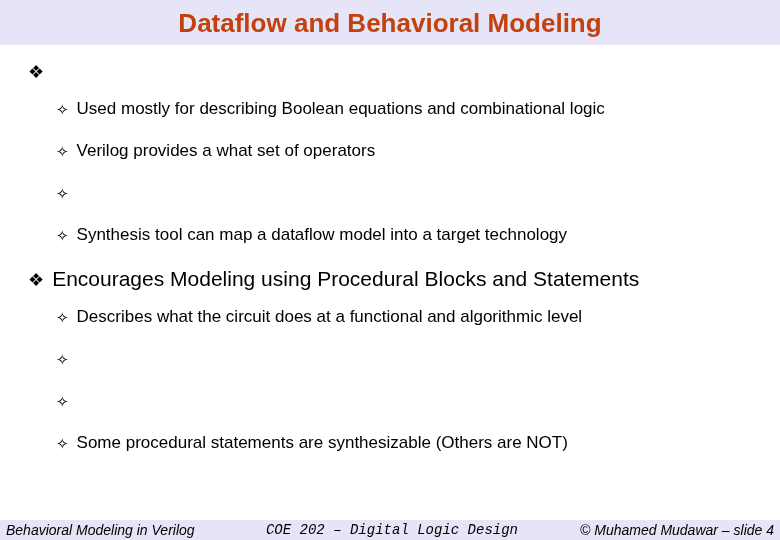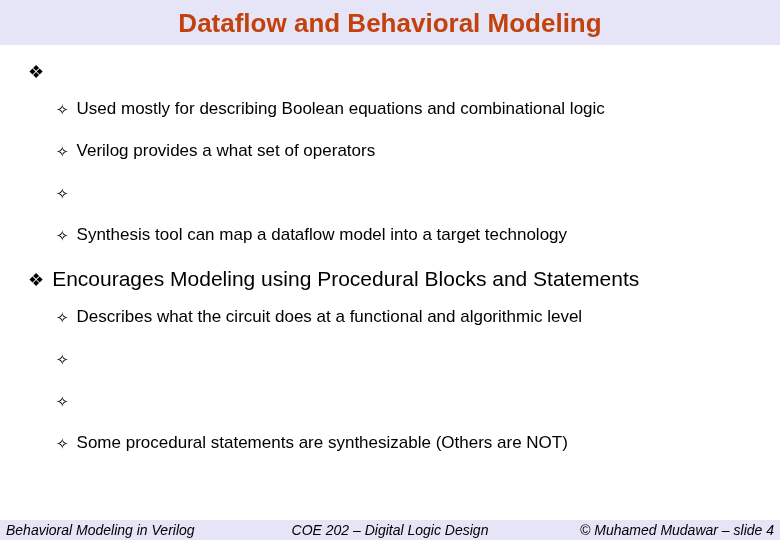--- a/index.html
+++ b/index.html
@@ -49,21 +49,21 @@
     height: 20px;
     background: #e5e5f7;
     display: flex;
     align-items: center;
     font-size: 14px;
     font-style: italic;
     color: #000;
     padding: 0 6px;
   }
   .footer .left  { flex: 1; text-align: left; }
-  .footer .mid   { flex: 1; text-align: center; }
+  .footer .mid   { flex: 1; text-align: right; font-family: Liberation Mono, monospace; }
   .footer .right { flex: 1; text-align: right; }
 </style>
 </head>
 <body>
 
 <div class="title-band">
   <div class="title">Dataflow and Behavioral Modeling</div>
 </div>
 
 <div class="content">

